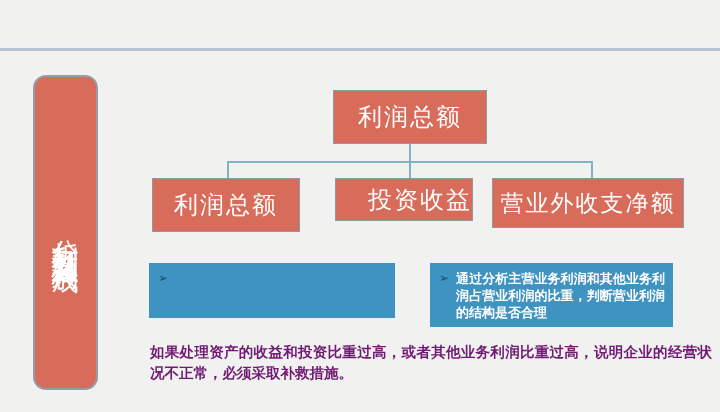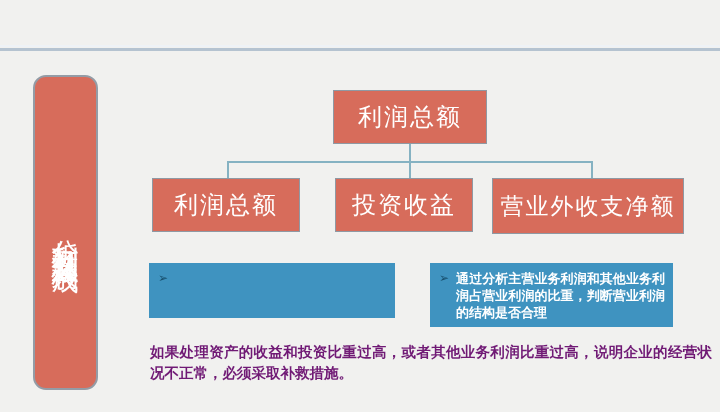--- a/index.html
+++ b/index.html
@@ -52,22 +52,22 @@
     border:1px solid #8f99a3;
     box-sizing:border-box;
     display:flex;align-items:center;justify-content:center;
     color:#fff;
     font-size:24px;
     letter-spacing:2px;
     white-space:nowrap;
   }
   .node-root{left:333px;top:90px;width:154px;height:54px;}
   .node-c1{left:152px;top:178px;width:148px;height:54px;}
-  .node-c2{left:335px;top:178px;width:138px;height:54px;}
-  .node-c3{left:492px;top:178px;width:192px;height:56px;font-size:23px;}
+  .node-c2{left:335px;top:178px;width:138px;height:43px;justify-content:flex-end;}
+  .node-c3{left:492px;top:178px;width:192px;height:50px;font-size:23px;}
   
   .conn{position:absolute;background:#85b2c2;}
   .conn-v-root{left:409px;top:144px;width:2px;height:34px;}
   .conn-h{left:227px;top:161px;width:366px;height:2px;}
   .conn-v-left{left:227px;top:161px;width:2px;height:17px;}
   .conn-v-right{left:591px;top:161px;width:2px;height:17px;}
   
   .note{
     position:absolute;
     background:#3f93c0;

